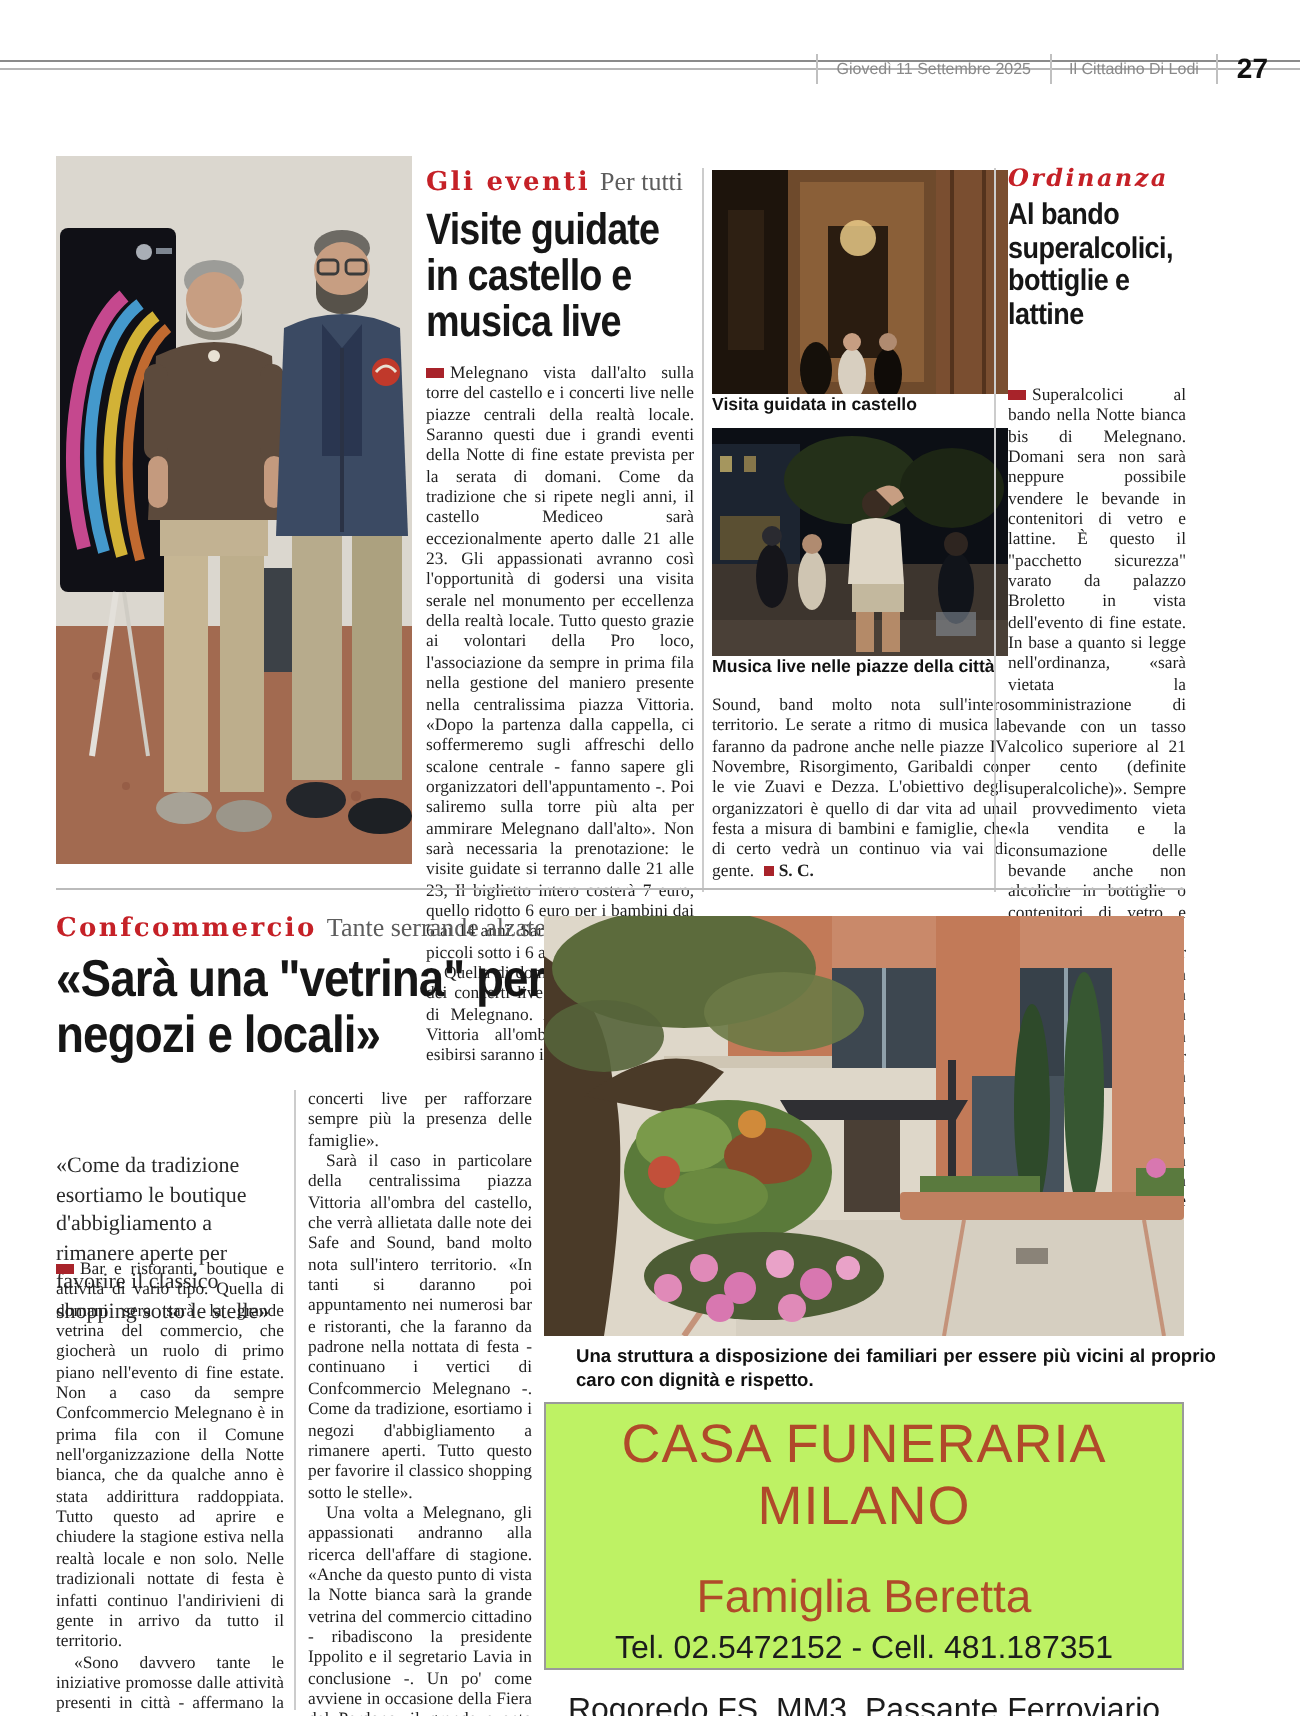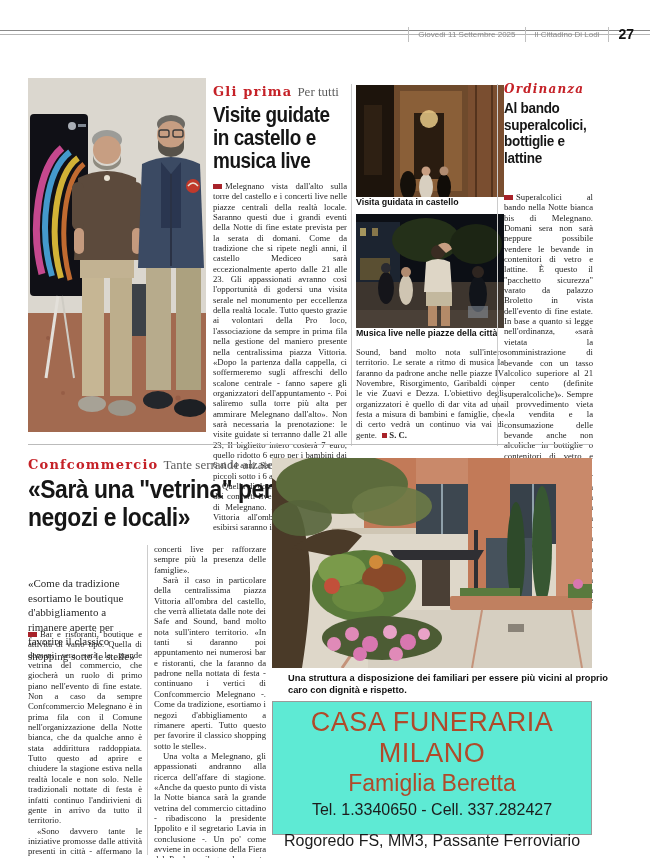--- a/index.html
+++ b/index.html
@@ -51,24 +51,24 @@
                        transform:scaleX(0.88);width:282px;margin-top:3px;}
   .conf-standfirst{position:absolute;left:28px;top:576px;width:116px;
                    font-size:11px;line-height:14.6px;color:#2a2a2a;}
   .conf-col1{position:absolute;left:28px;top:629px;width:114px;}
   .conf-col2{position:absolute;left:154px;top:544px;width:112px;}
   .conf-photo{position:absolute;left:272px;top:458px;width:320px;height:210px;}
   .ad-caption{position:absolute;left:288px;top:672px;width:320px;
               font-family:"Liberation Sans",sans-serif;font-weight:bold;font-size:9.3px;
               line-height:12px;text-align:justify;color:#111;}
   .ad-box{position:absolute;left:272px;top:701px;width:318px;height:132px;
-          border:1px solid #9a9a9a;background:#5eead4;text-align:center;
+          border:1px solid #9a9a9a;background:#bef264;text-align:center;
           font-family:"Liberation Sans",sans-serif;}
   .ad-line1{color:#b04a2a;font-size:27px;margin-top:5px;letter-spacing:0.5px;}
-  .ad-line2{color:#b04a2a;font-size:23px;margin-top:1px;}
+  .ad-line2{color:#b04a2a;font-size:23px;margin-top:16px;}
   .ad-line3{color:#1c1c1c;font-size:16px;margin-top:4px;}
   .ad-line4{color:#1c1c1c;font-size:16px;margin-top:13px;}
   .ad-line5{color:#1c1c1c;font-size:22px;margin-top:5px;}
 </style>
 </head>
 <body>
 
 <div class="page">
 
   <div class="top-rule"></div>
@@ -134,21 +134,21 @@
       <path d="M160 108 q5 -6 10 0" stroke="#e8e2d4" stroke-width="1.4" fill="none"></path>
       <rect x="118" y="190" width="25" height="122" fill="#b7ab8c"></rect>
       <rect x="148" y="190" width="25" height="122" fill="#aca17f"></rect>
       <ellipse cx="130" cy="322" rx="15" ry="9" fill="#23262b"></ellipse>
       <ellipse cx="162" cy="330" rx="16" ry="9" fill="#1d2024"></ellipse>
     </svg>
   </div>
 
   <div class="col1">
     <div>
-      <span class="kicker-red">Gli prima</span><span class="kicker-note">Per tutti</span>
+      <span class="kicker-red">Gli eventi</span><span class="kicker-note">Per tutti</span>
     </div>
     <h1 class="headline">Visite guidate in castello e musica live</h1>
     <div class="body-text">
       <p><span class="sq"></span><span>Melegnano vista dall'alto sulla torre del castello e i concerti live nelle piazze centrali della realtà locale. Saranno questi due i grandi eventi della Notte di fine estate prevista per la serata di domani. Come da tradizione che si ripete negli anni, il castello Mediceo sarà eccezionalmente aperto dalle 21 alle 23. Gli appassionati avranno così l'opportunità di godersi una visita serale nel monumento per eccellenza della realtà locale. Tutto questo grazie ai volontari della Pro loco, l'associazione da sempre in prima fila nella gestione del maniero presente nella centralissima piazza Vittoria. «Dopo la partenza dalla cappella, ci soffermeremo sugli affreschi dello scalone centrale - fanno sapere gli organizzatori dell'appuntamento -. Poi saliremo sulla torre più alta per ammirare Melegnano dall'alto». Non sarà necessaria la prenotazione: le visite guidate si terranno dalle 21 alle 23, Il biglietto intero costerà 7 euro, quello ridotto 6 euro per i bambini dai 6 ai 14 anni. Sarà infine gratuito per i piccoli sotto i 6 anni.</span></p>
       <p class="ind"><span>Quella di domani sarà poi la serata dei concerti live nelle piazze centrali di Melegnano. A partire da piazza Vittoria all'ombra del castello: a esibirsi saranno i Safe and</span></p>
     </div>
   </div>
 
   <div class="vline" style="left:351px;top:84px;height:362px;"></div>
 
@@ -298,18 +298,18 @@
       <circle cx="88" cy="196" r="7" fill="#d877b0"></circle>
         <circle cx="124" cy="196" r="7" fill="#e08ab8"></circle>
     </svg>
   </div>
 
   <div class="ad-caption">Una struttura a disposizione dei familiari per essere più vicini al proprio caro con dignità e rispetto.</div>
 
   <div class="ad-box">
     <div class="ad-line1">CASA FUNERARIA MILANO</div>
     <div class="ad-line2">Famiglia Beretta</div>
-    <div class="ad-line3">Tel. 1.3340650 - Cell. 337.282427</div>
+    <div class="ad-line3">Tel. 02.5472152 - Cell. 481.187351</div>
     <div class="ad-line4">Rogoredo FS, MM3, Passante Ferroviario</div>
     <div class="ad-line5">Servizio continuato 24 ore su 24</div>
   </div>
 
 </div>
 
 </body></html>

